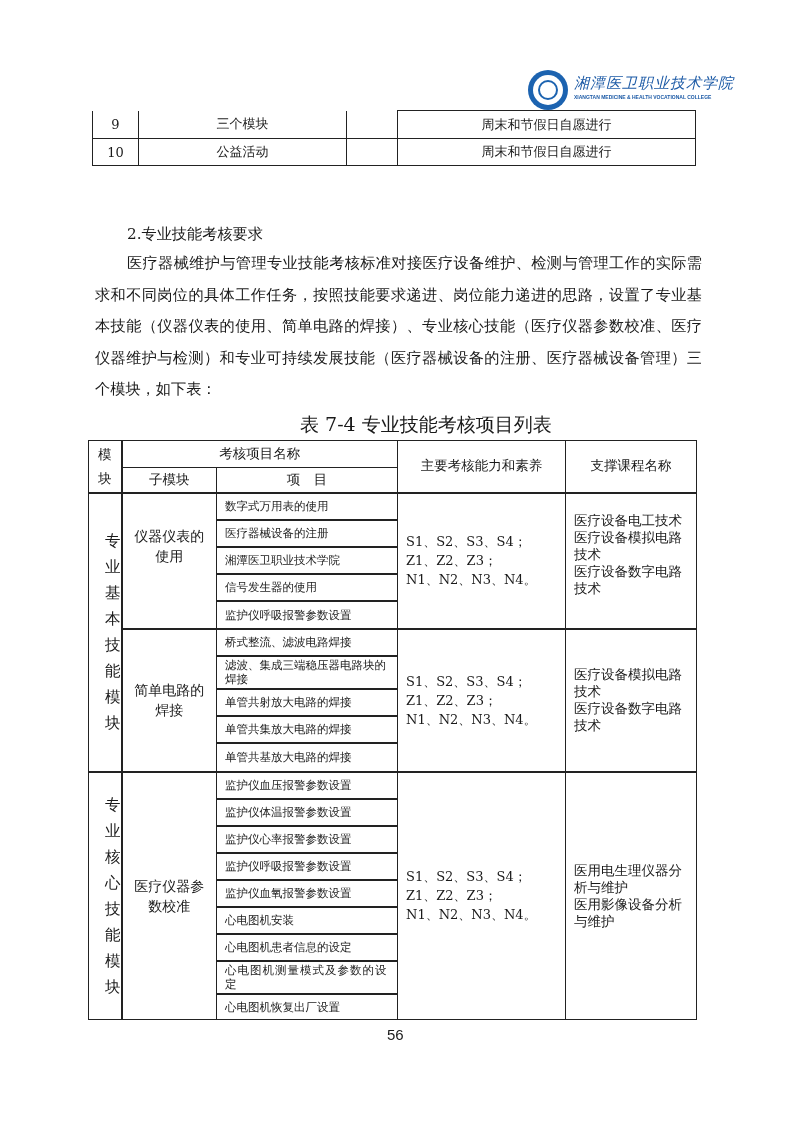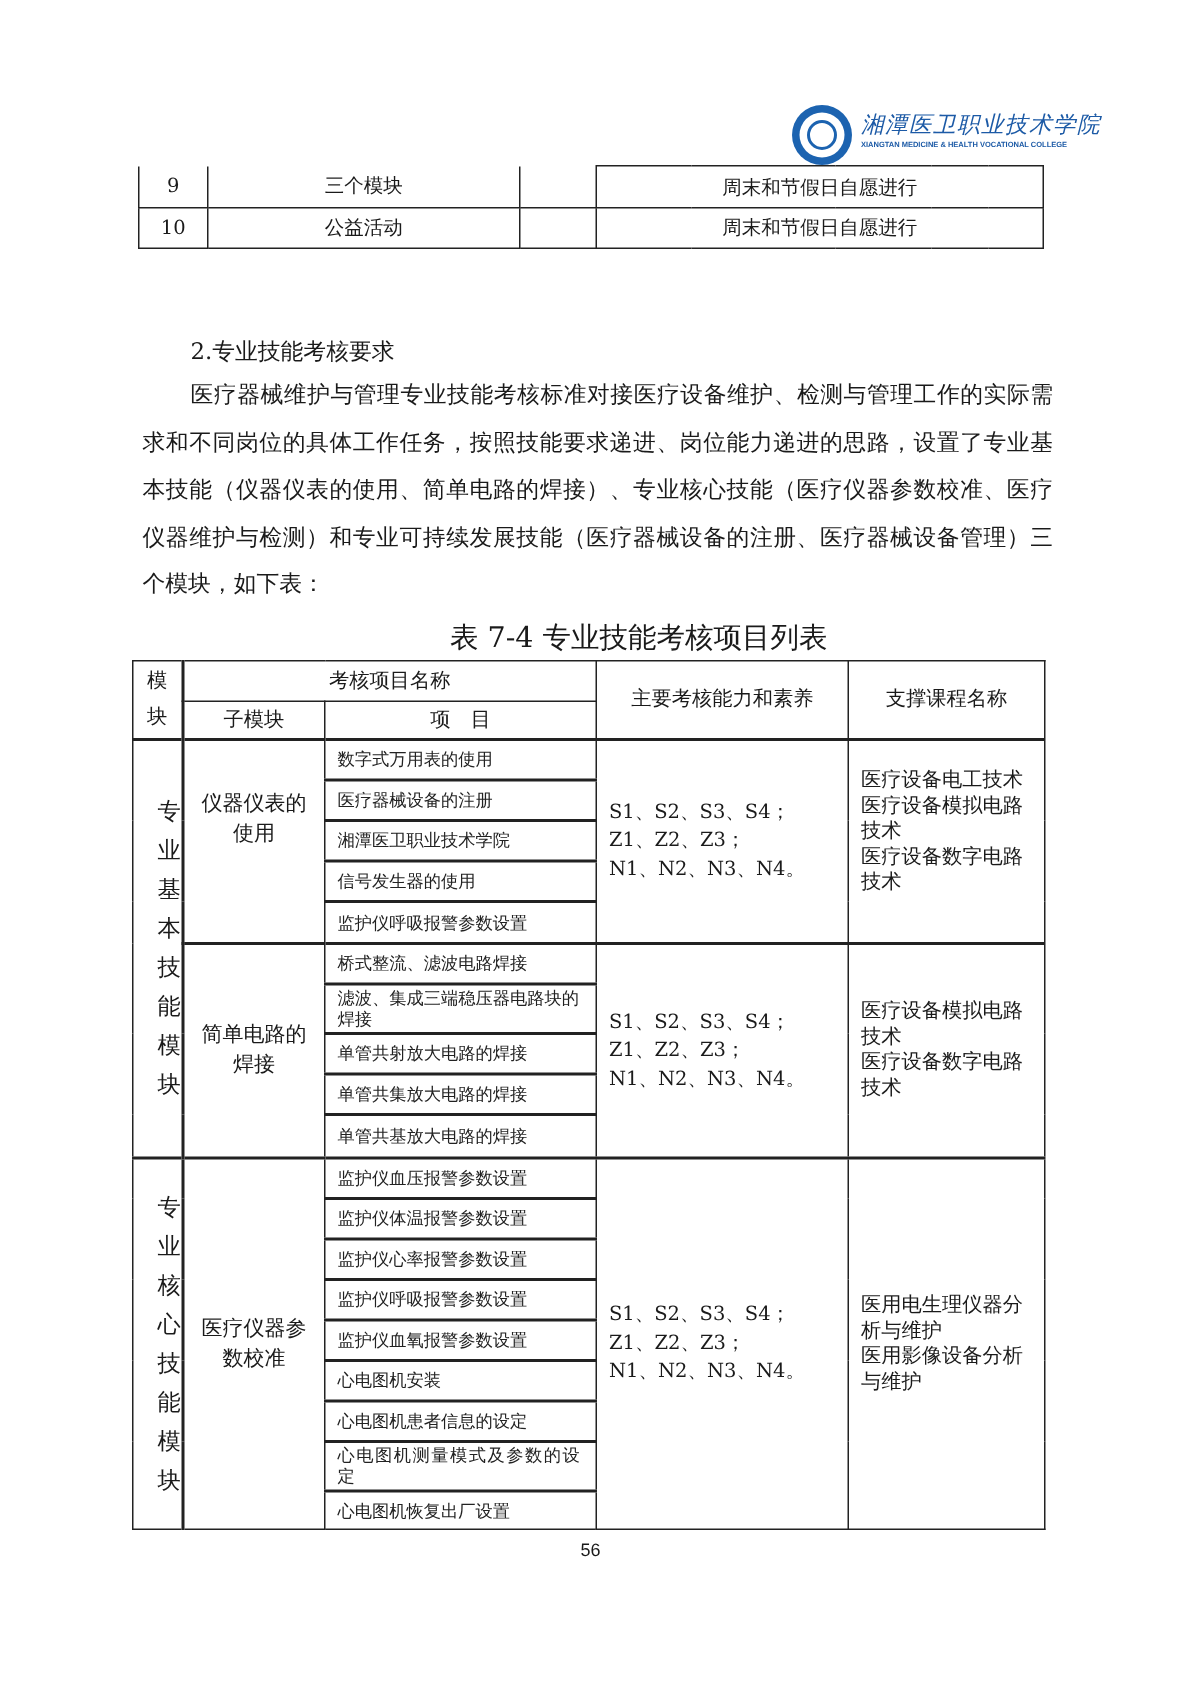--- a/index.html
+++ b/index.html
@@ -32,21 +32,21 @@
   
   #main-table{position:absolute;left:88px;top:440px;table-layout:fixed;}
   #main-table td{border:1px solid #222;padding:0;font-family:"DejaVu Serif",serif;vertical-align:middle;}
   #main-table .hdr{font-size:13.5px;text-align:center;}
   #main-table .mod{font-size:15.5px;text-align:right;line-height:26px;border-right:2px solid #222;border-radius:12px;}
   #main-table .sub{font-size:14px;text-align:center;line-height:20px;}
   #main-table .item{font-size:11.5px;padding-left:8px;color:#222;border-bottom:2px solid #222;line-height:14px;}
   #main-table .ab{font-size:13px;padding-left:8px;line-height:19px;}
   #main-table .cs{font-size:13.5px;padding-left:8px;line-height:17px;padding-right:4px;}
   #main-table tr.thick td{border-top:2px solid #222;}
-  #page-num{left:387px;top:1026px;font-size:12px;font-family:"Liberation Sans",sans-serif;}
+  #page-num{left:387px;top:1026px;font-size:15px;font-family:"Liberation Sans",sans-serif;}
 </style>
 </head>
 <body>
 
 <div id="logo" class="abs">
   <div class="emblem">
     <div class="ring"></div>
       <div class="core"></div>
   </div>
   <div class="name">湘潭医卫职业技术学院</div>

